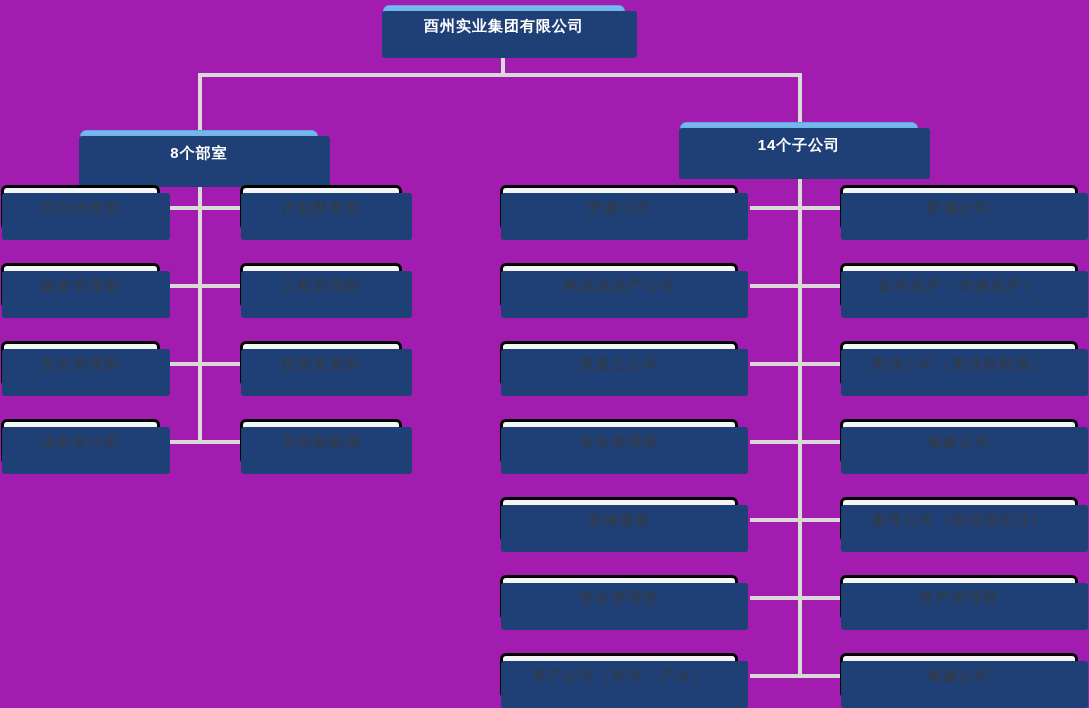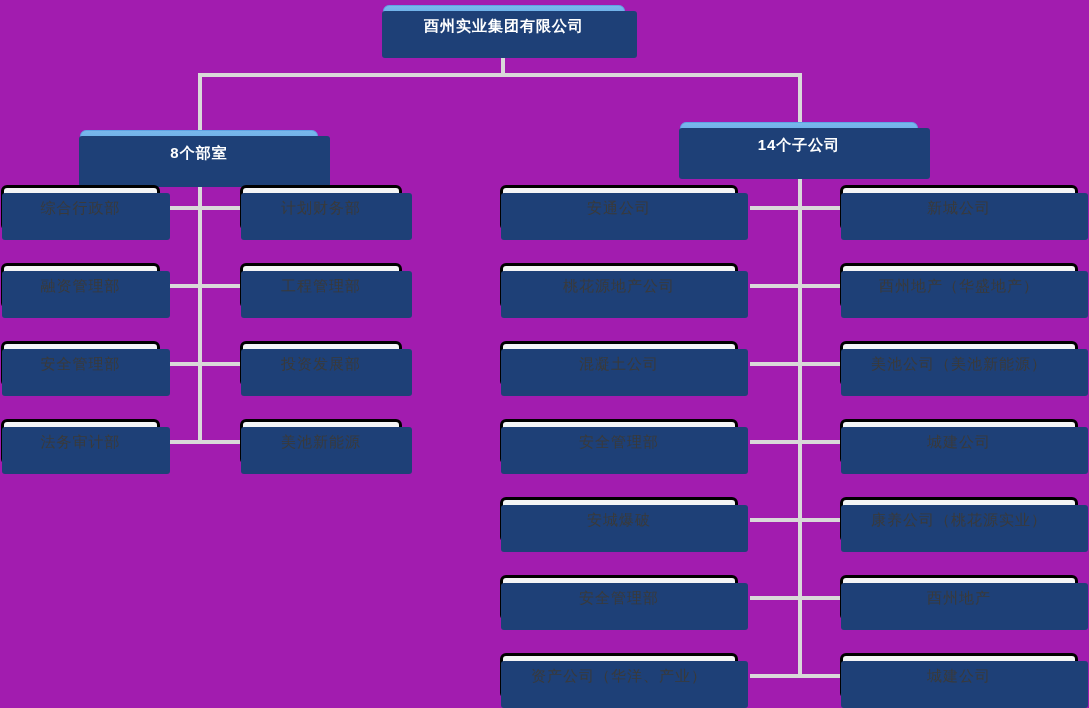--- a/index.html
+++ b/index.html
@@ -135,21 +135,21 @@
   <div class="node light leaf rcolA row5">
       <span>安城爆破</span>
     </div>
   <div class="node light leaf rcolB row5">
       <span>康养公司（桃花源实业）</span>
     </div>
   <div class="node light leaf rcolA row6">
       <span>安全管理部</span>
     </div>
   <div class="node light leaf rcolB row6">
-      <span>酉州地产</span>
+      <span>资产管理部</span>
     </div>
   <div class="node light leaf rcolA row7">
       <span>资产公司（华洋、产业）</span>
     </div>
   <div class="node light leaf rcolB row7">
       <span>城建公司</span>
     </div>
 
 </div>
 

